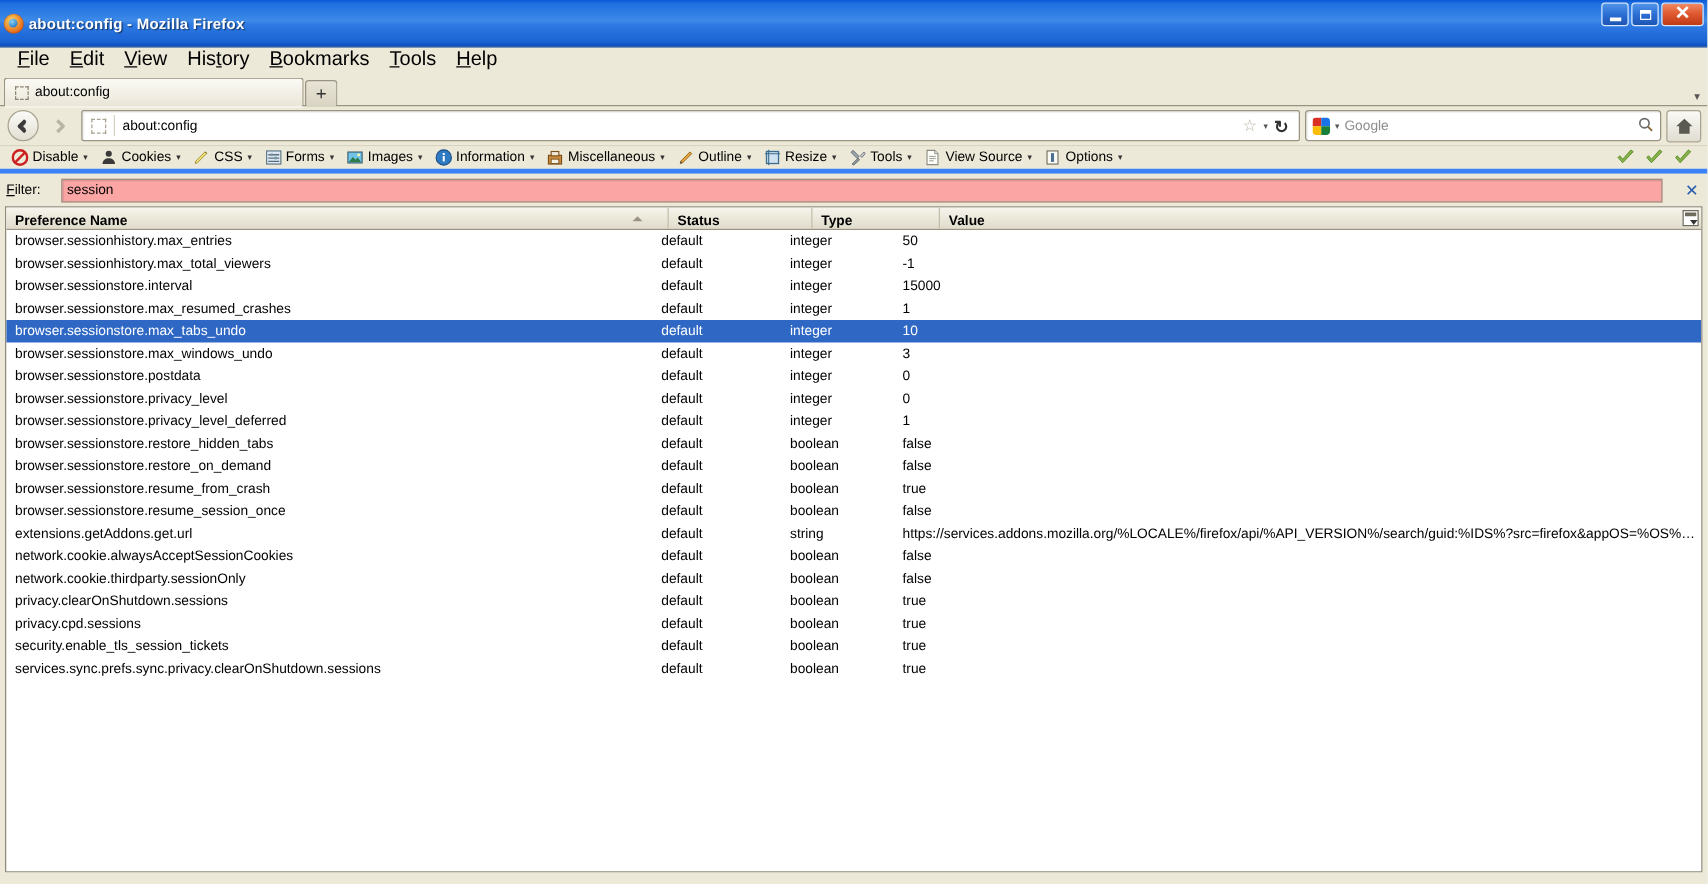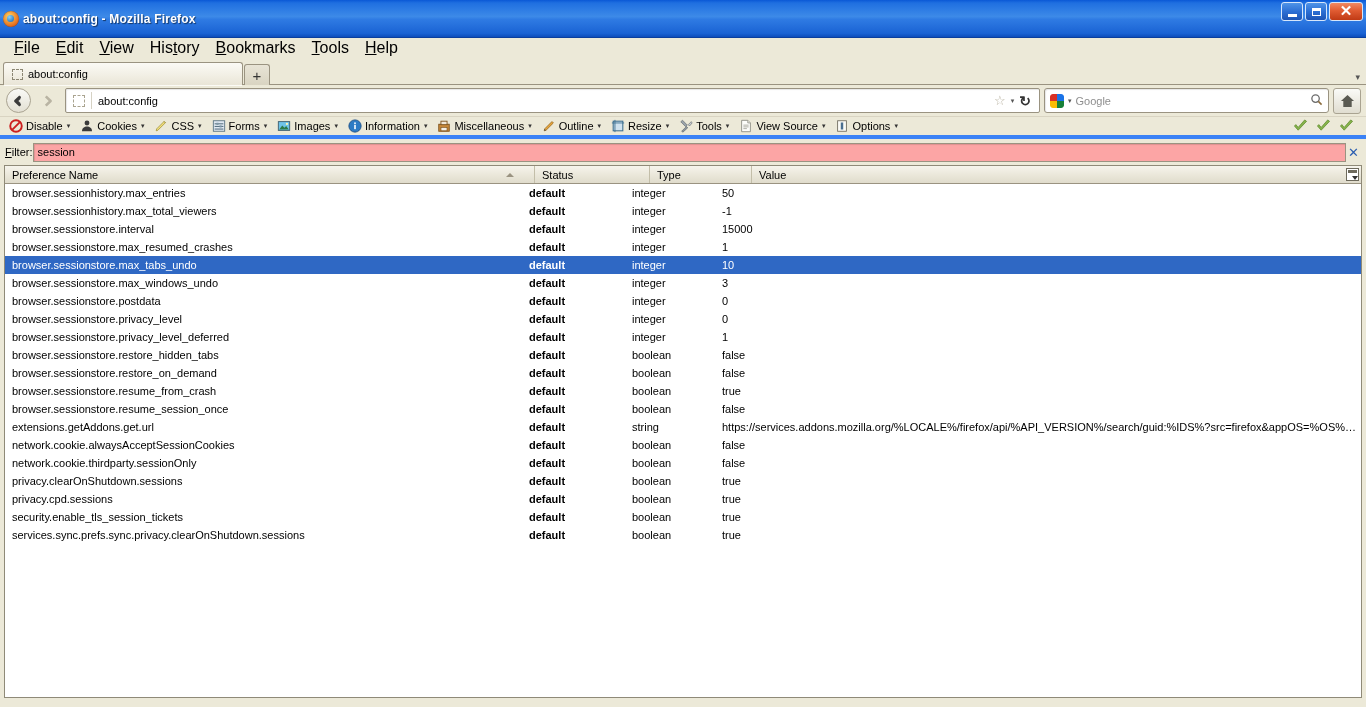--- a/index.html
+++ b/index.html
@@ -187,21 +187,21 @@
   }
   .devicon { width: 14px; height: 14px; flex: 0 0 auto; display: block; }
   .dcaret { font-size: 7px; color: #333; margin-left: 1px; }
   .devbar-right { margin-left: auto; display: flex; gap: 8px; padding-right: 8px; }
   .check { width: 15px; height: 14px; display: block; }
 
   
   .filterrow {
     height: 26px; background: #ece9d8;
     display: flex; align-items: center;
-    padding: 0 5px; gap: 0;
+    padding: 0 5px; gap: 16px;
   }
   .filter-label { font-size: 11px; }
   .filter-label u { text-decoration: underline; }
   .filter-input {
     flex: 1; height: 19px;
     background: #fca5a5; border: 1px solid #9a9381;
     display: flex; align-items: center;
     padding: 0 4px;
     box-shadow: inset 1px 1px 1px rgba(0,0,0,.12);
   }
@@ -218,21 +218,21 @@
     overflow: hidden;
   }
   .thead {
     height: 18px; flex: 0 0 auto;
     background: linear-gradient(to bottom, #f6f4ec 0%, #ebe8db 50%, #e0dccc 100%);
     border-bottom: 1px solid #9a9381;
     display: flex; align-items: center;
     font-size: 11px; color: #000;
     position: relative;
   }
-  .th { position: relative; height: 100%; display: flex; align-items: center; padding-left: 7px; }
+  .th { position: relative; height: 100%; display: flex; align-items: flex-end; padding-left: 7px; font-weight: bold; }
   .th + .th { border-left: 1px solid #c3bea9; margin-left: 12px; }
   .th-name { width: 517px; }
   .th-status { width: 103px; }
   .th-type { width: 90px; }
   .th-value { flex: 1; }
   .sortarrow {
     position: absolute; right: 8px; top: 50%; margin-top: -2px;
     width: 0; height: 0;
     border-left: 4px solid transparent; border-right: 4px solid transparent;
     border-bottom: 4px solid #9a9381;
@@ -254,21 +254,21 @@
     border-top: 4px solid #333;
   }
   .tbody { flex: 1; overflow: hidden; }
   .trow {
     height: 18px; display: flex; align-items: center;
     font-size: 11px; color: #000; white-space: nowrap;
   }
   .trow.selected { background: #2f68c4; color: #fff; }
   .td { padding-left: 7px; overflow: hidden; text-overflow: ellipsis; }
   .td-name { width: 517px; }
-  .td-status { width: 103px; font-weight: bold; }
+  .td-status { width: 103px; }
   .td-type { width: 90px; }
   .td-value { flex: 1; padding-right: 4px; }
 
   
   .statusbar { height: 17px; background: #ece9d8; }
   .taskstrip {
     height: 5px;
     background: linear-gradient(to bottom, #2b63c8 0%, #3b7ade 40%, #2457b6 100%);
   }
 </style>

